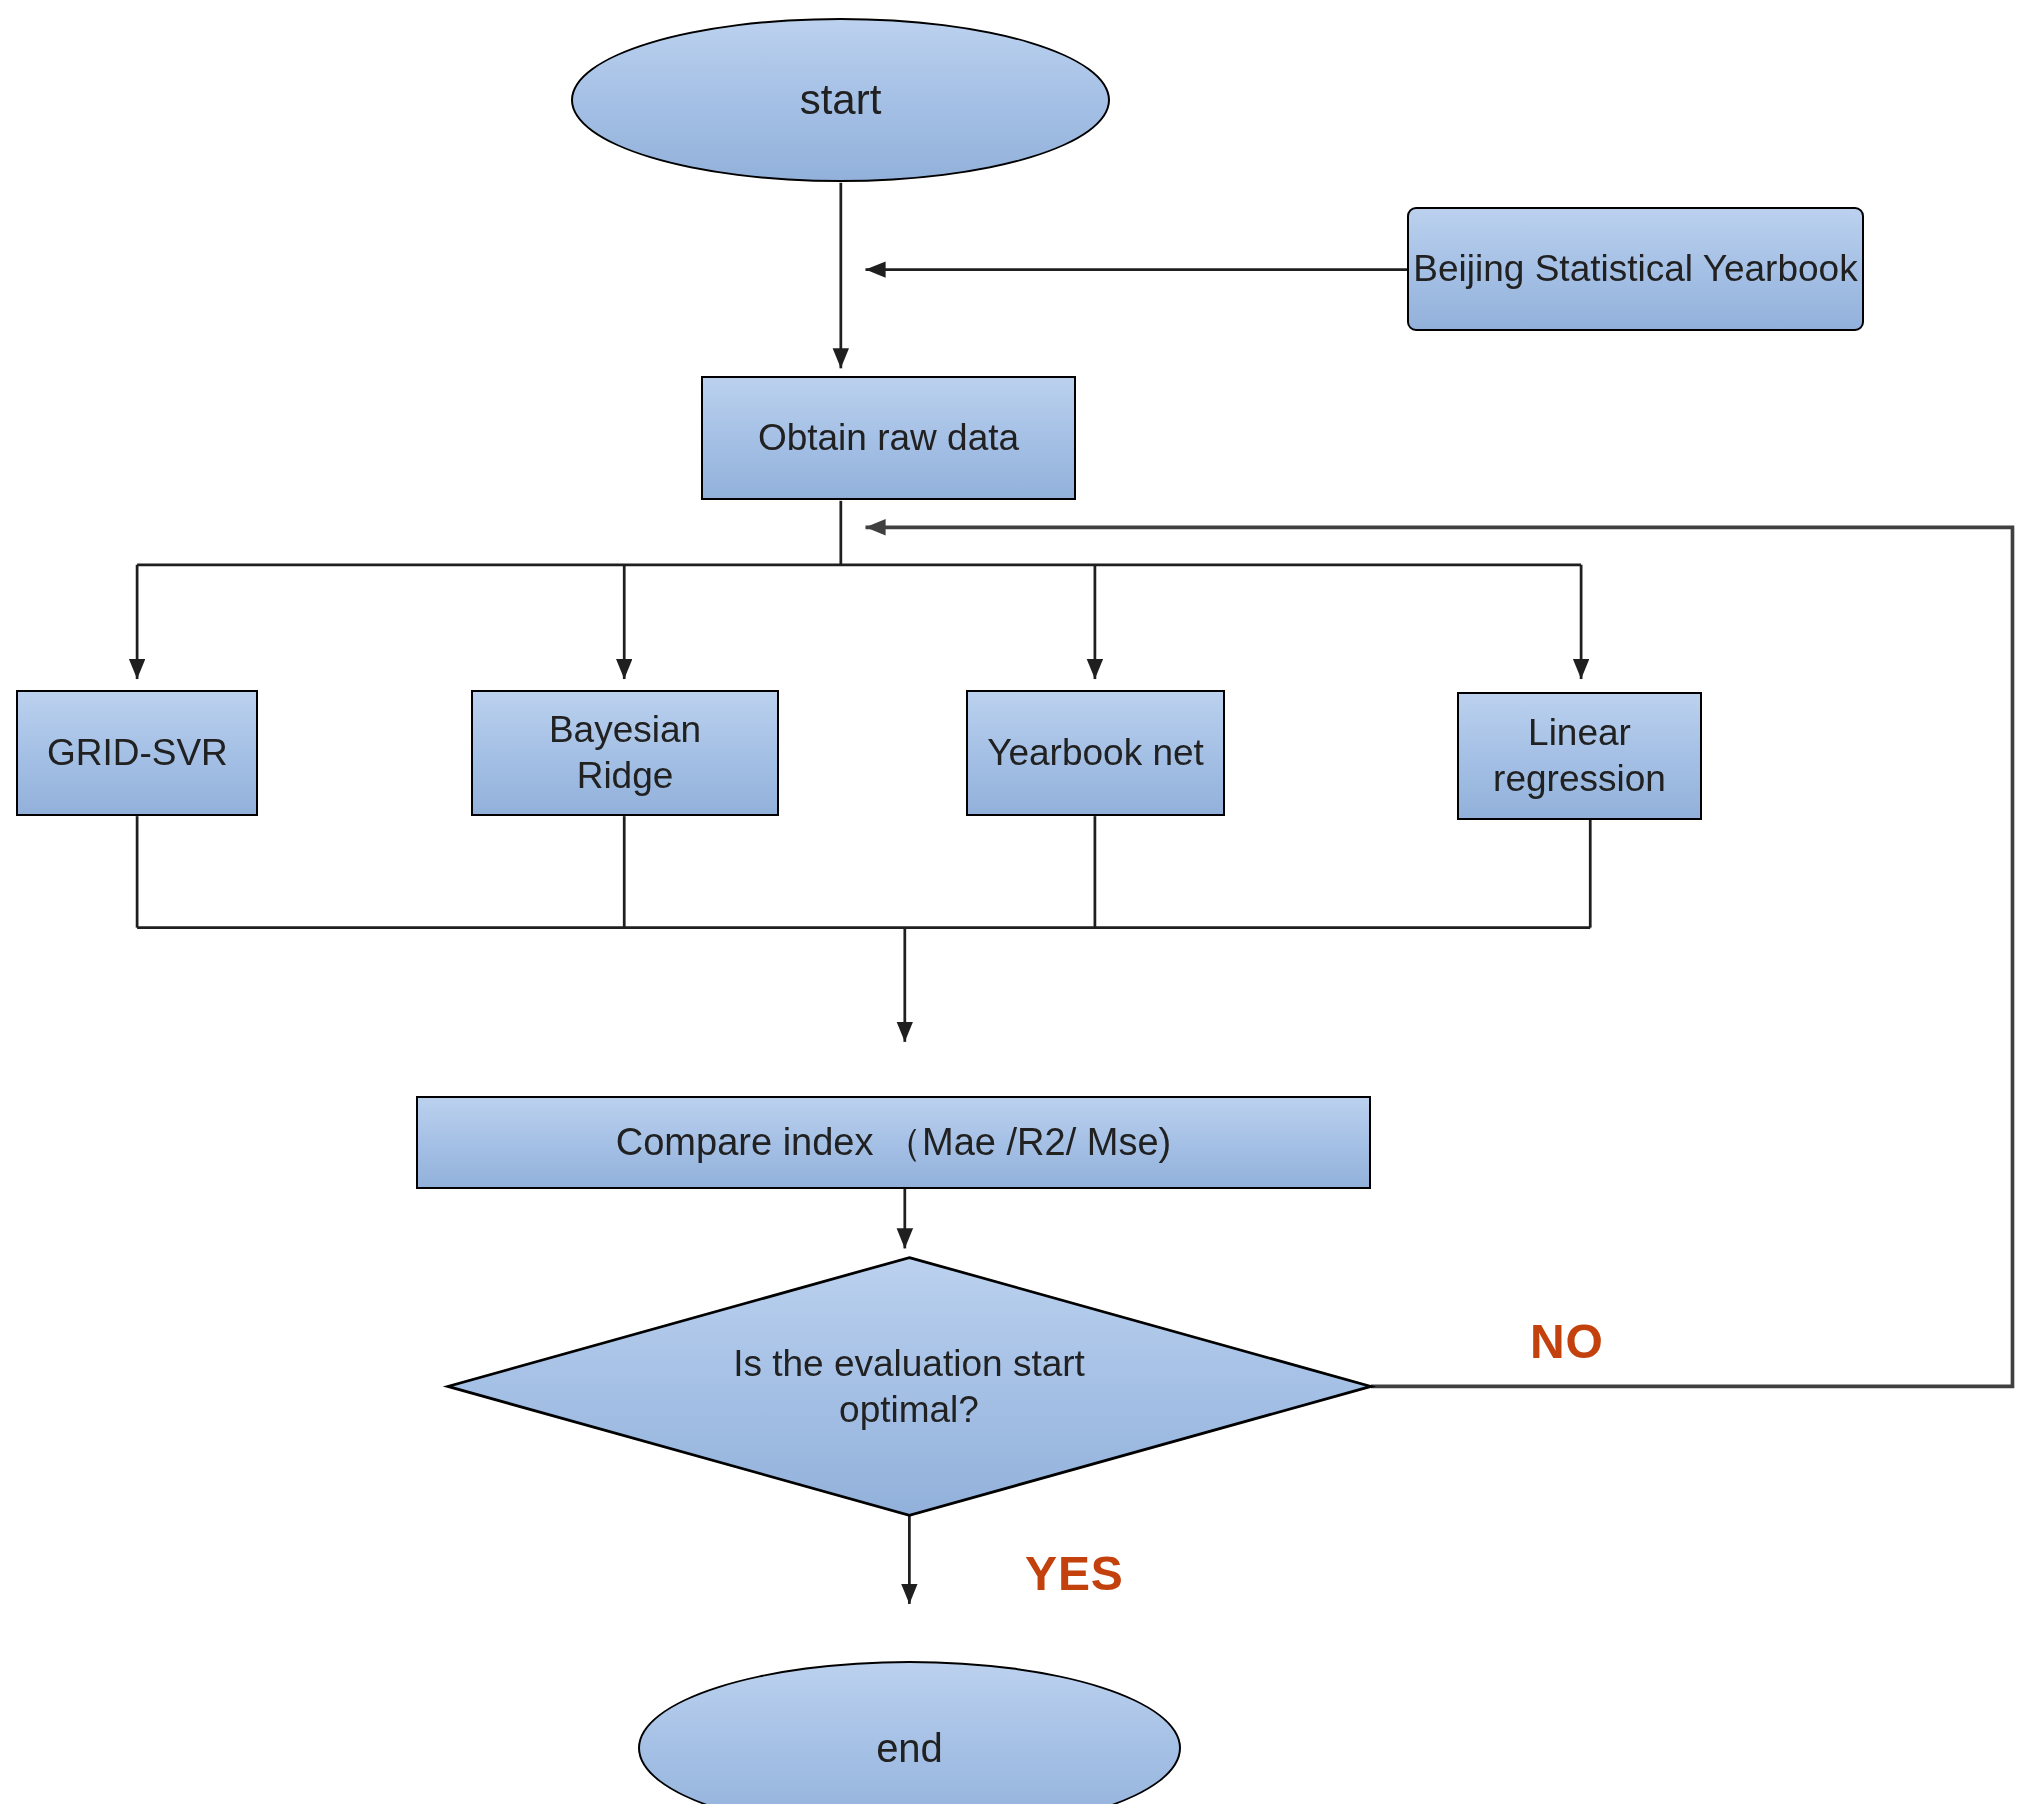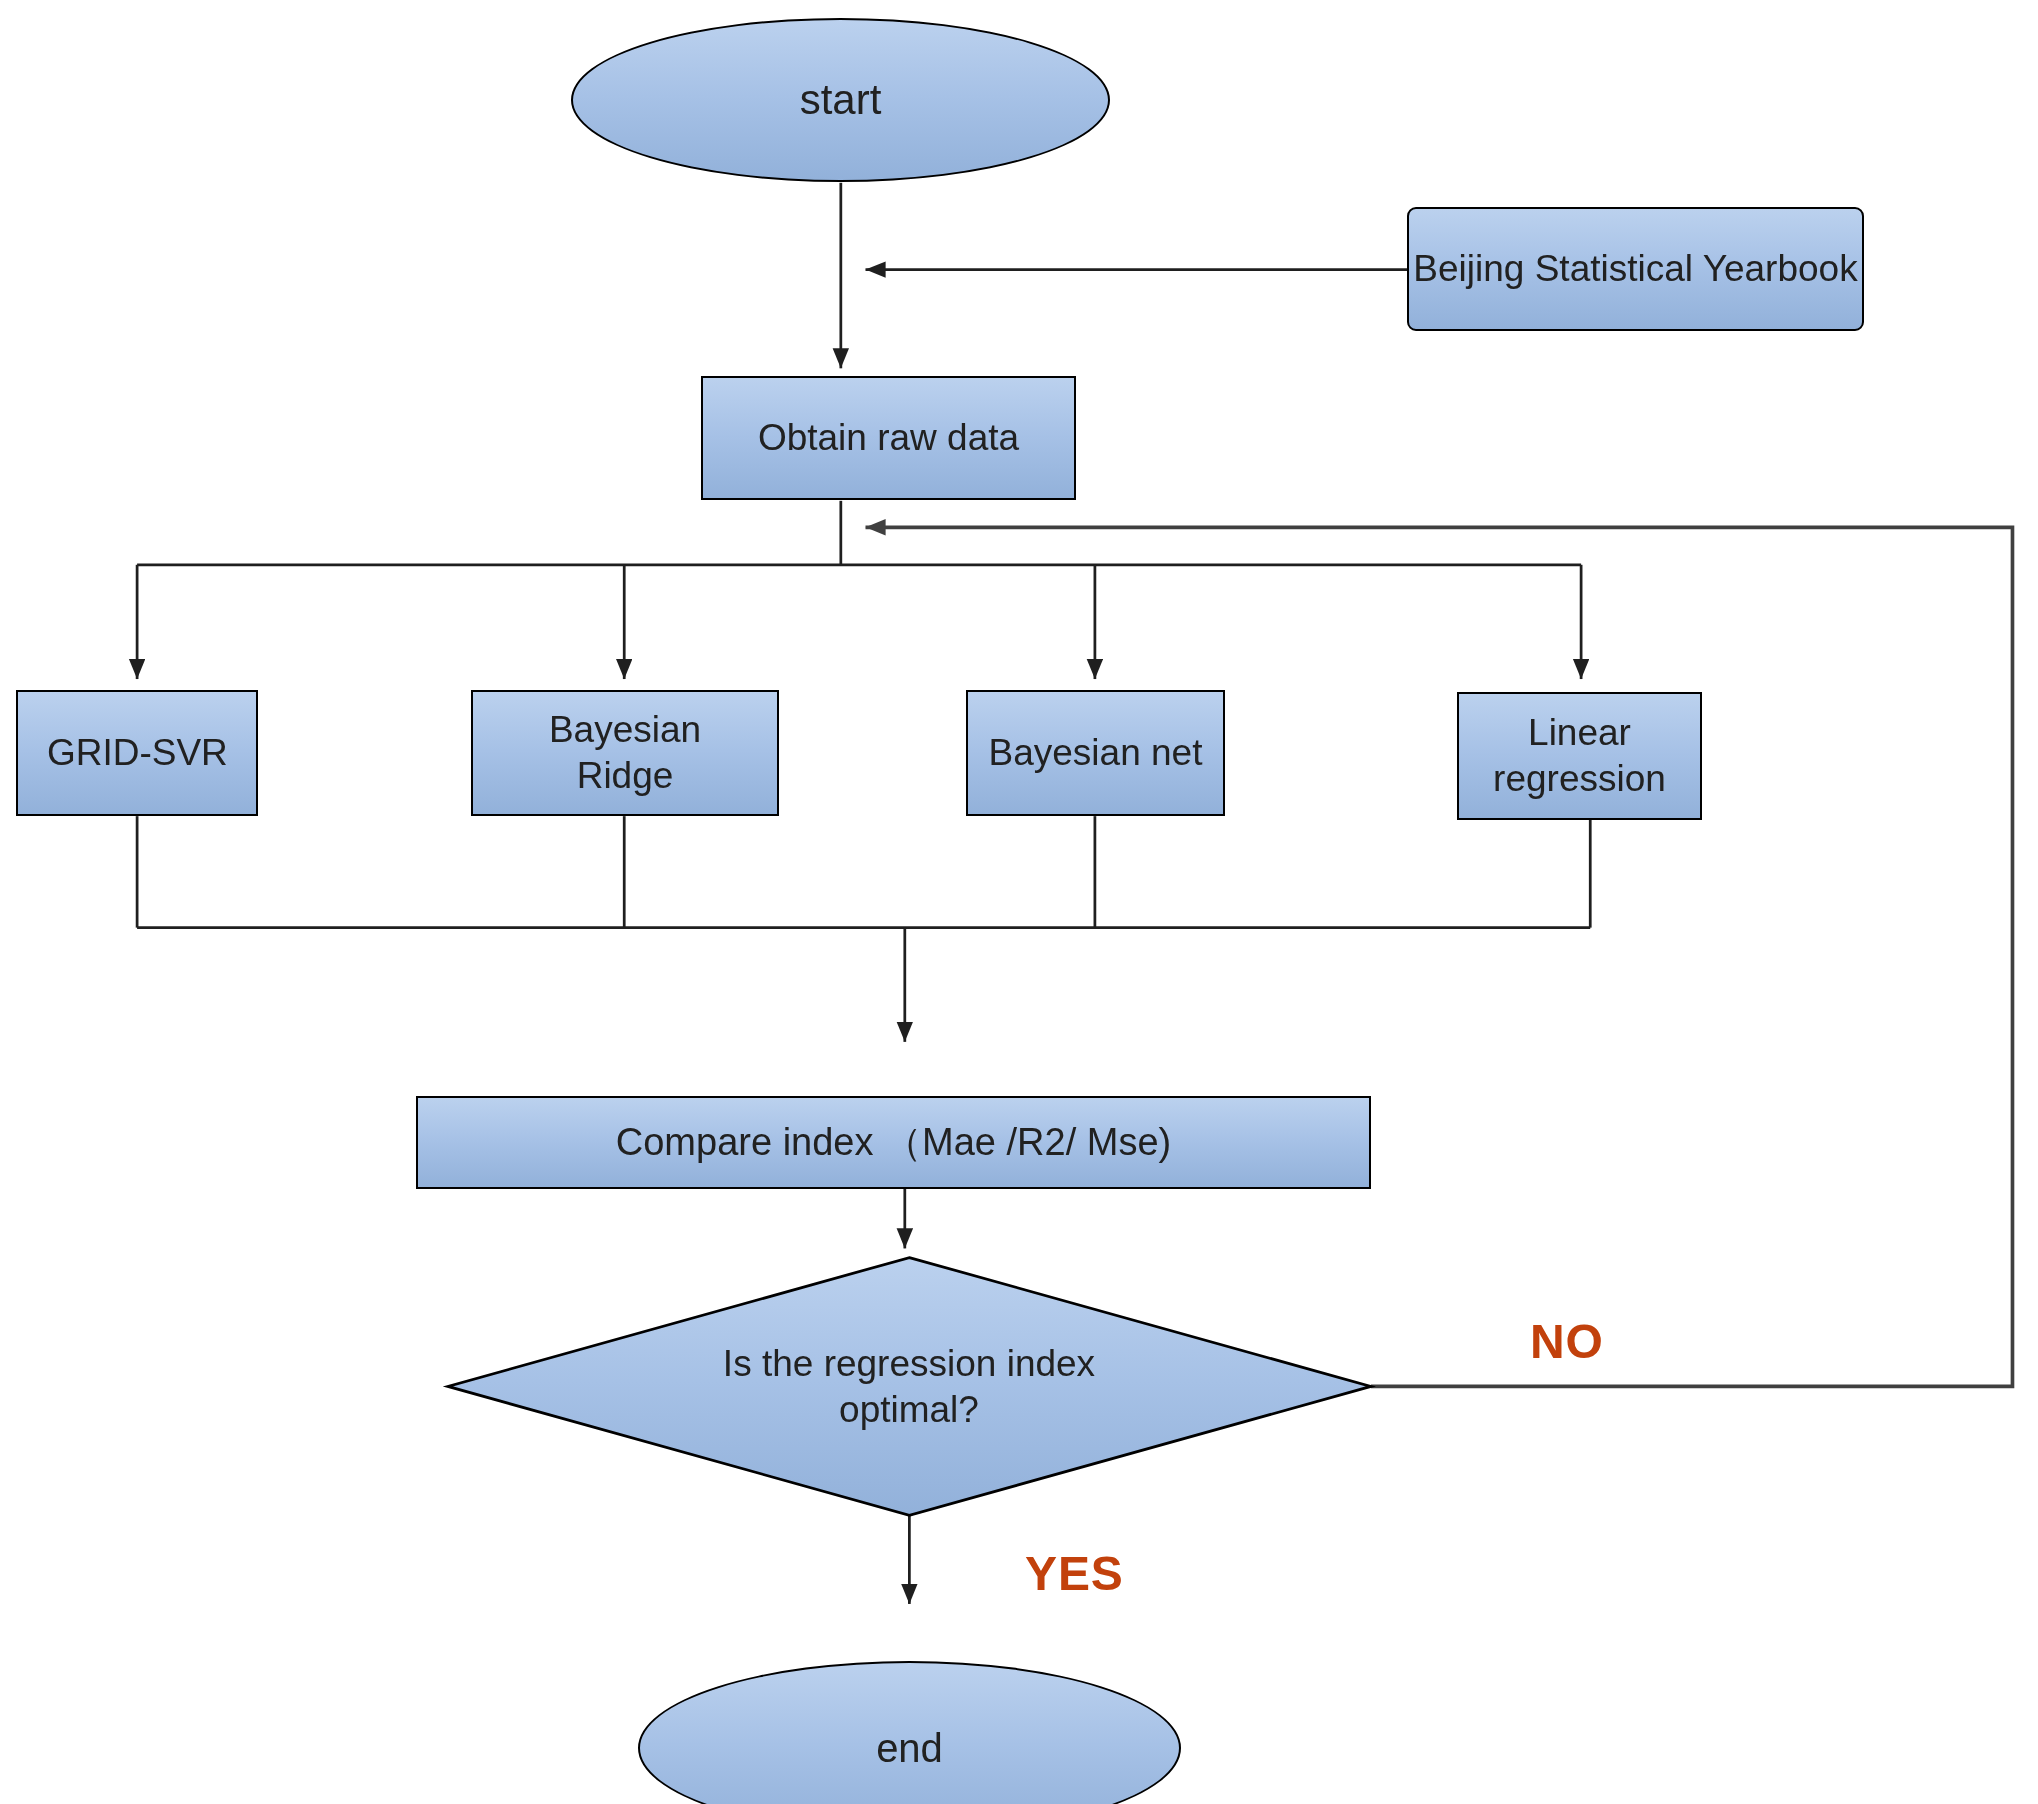--- a/index.html
+++ b/index.html
@@ -101,33 +101,33 @@
 
   <div class="node" style="left:16.4px;top:690px;width:242px;height:126px;">
     <span class="lbl">GRID-SVR</span>
   </div>
 
   <div class="node" style="left:471px;top:690px;width:308px;height:126px;">
     <span class="lbl w250">Bayesian Ridge</span>
   </div>
 
   <div class="node" style="left:966px;top:690px;width:259px;height:126px;">
-    <span class="lbl">Bayesian net</span>
+    <span class="lbl">Yearbook net</span>
   </div>
 
   <div class="node" style="left:1457px;top:692px;width:245px;height:128px;">
     <span class="lbl">Linear regression</span>
   </div>
 
   <div class="node fs42" style="left:416px;top:1051px;width:955px;height:93px;margin-top:45px;">
     <span class="lbl">Compare index （Mae /R2/ Mse)</span>
   </div>
 
   <div class="node naked" style="left:635px;top:1284px;width:548px;height:206px;">
-    <span class="lbl w470">Is the regression index optimal?</span>
+    <span class="lbl w470">Is the evaluation start optimal?</span>
   </div>
 
   <div class="node ellipse fs44" style="left:638px;top:1661px;width:543px;height:174px;">
     <span class="lbl">end</span>
   </div>
 
   <div class="edge-label" style="left:1530px;top:1314px;">NO</div>
 
   <div class="edge-label" style="left:1025px;top:1546px;">YES</div>
 

